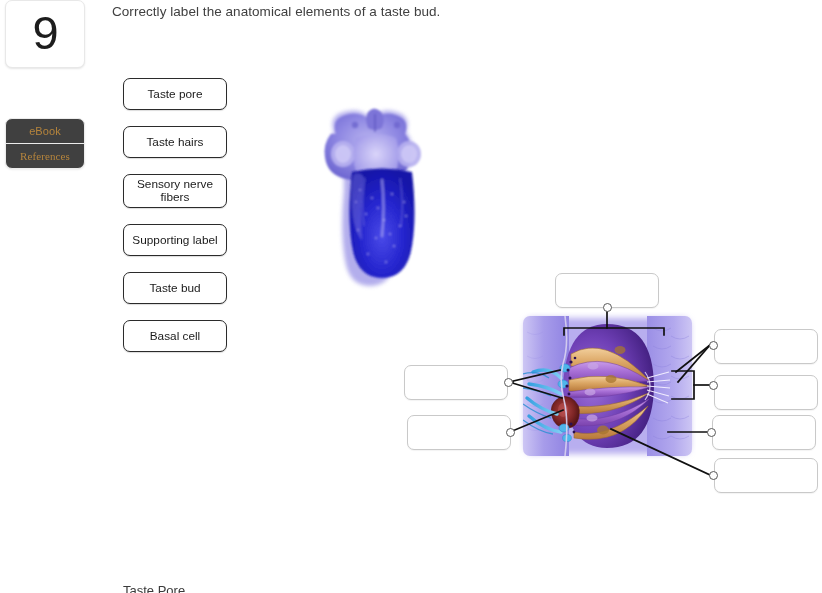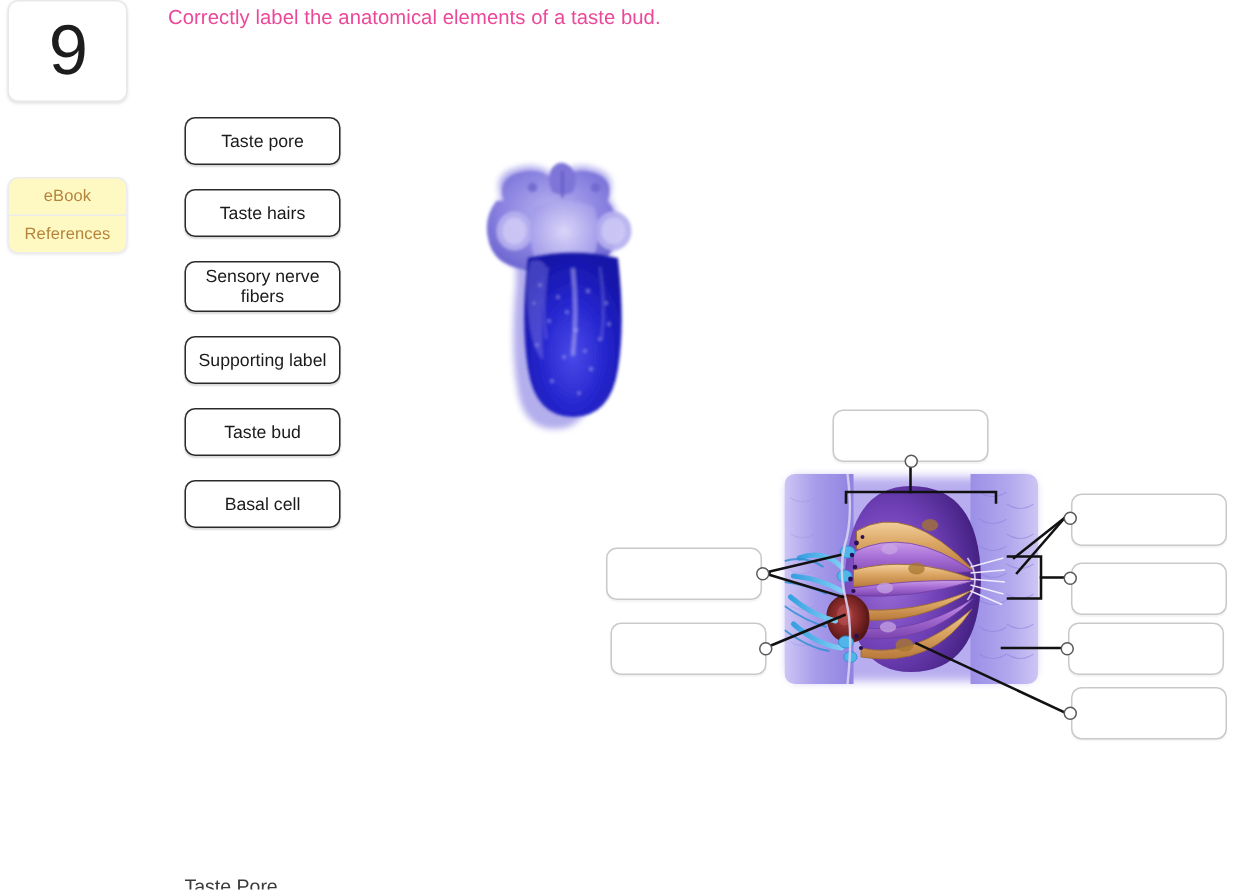--- a/index.html
+++ b/index.html
@@ -41,44 +41,44 @@
     font-weight: 400;
     color: #1d1d1d;
     letter-spacing: -1px;
     margin-top: -4px;
     font-family: "Liberation Sans", sans-serif;
   }
   #resource-card {
     position: absolute;
     left: 0; top: 118px;
     width: 80px;
-    background: #fef9c3;
+    background: #404040;
     border: 1px solid #ececec;
     border-radius: 7px;
     box-shadow: 0 1px 2px rgba(0,0,0,.08);
     overflow: hidden;
     box-sizing: border-box;
   }
   .resource-link {
     display: block;
     text-align: center;
     font-size: 11px;
     padding: 6px 2px 6px 2px;
     color: #b5843c;
     cursor: pointer;
     letter-spacing: .1px;
   }
-  .resource-link.bordered { border-top: 1px solid #ececec; }
+  .resource-link.bordered { border-top: 1px solid #ececec; font-family: Liberation Serif, serif; }
 
   
   #prompt-text {
     position: absolute;
     left: 112px; top: 4px;
     font-size: 13.5px;
-    color: #ec4899;
+    color: #404040;
     letter-spacing: .05px;
   }
 
   
   #label-bank {
     position: absolute;
     left: 123px; top: 78px;
     width: 104px;
   }
   .drag-label {

